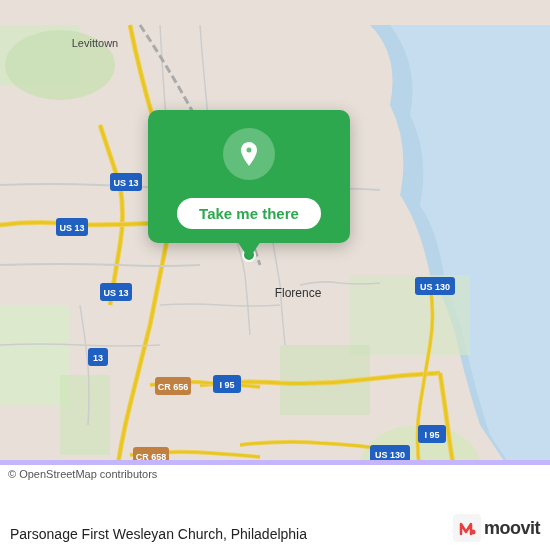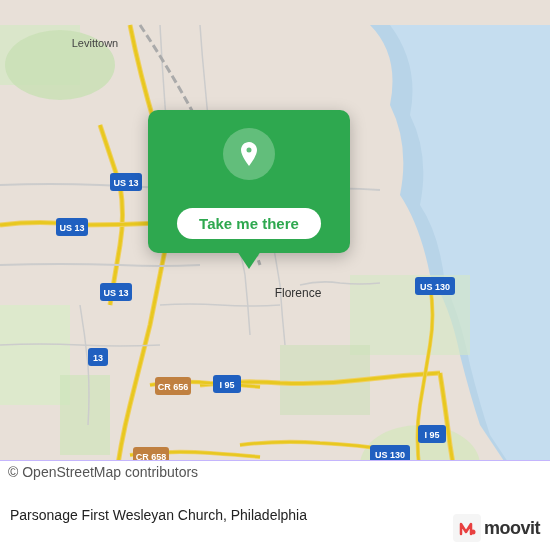--- a/index.html
+++ b/index.html
@@ -74,44 +74,44 @@
     #take-me-there-btn {
       background: white;
       color: #2ea84f;
       border: none;
       border-radius: 20px;
       padding: 7px 22px;
       font-size: 15px;
       font-weight: 600;
       cursor: pointer;
       white-space: nowrap;
-      margin-top: 18px;
+      margin-top: 8px;
     }
 
     
     #bottom-bar {
       position: absolute;
       bottom: 0;
       left: 0;
       width: 100%;
       background: white;
       z-index: 20;
       padding: 0;
     }
 
     #copyright-line {
-      font-size: 14px;
+      font-size: 11px;
       color: #555;
       padding: 3px 8px 1px 8px;
-      border-top: 1px solid #c4b5fd;
+      border-top: 5px solid #c4b5fd;
     }
 
     #location-name-bar {
       display: flex;
-      align-items: center;
+      align-items: flex-end;
       padding: 7px 10px 8px 10px;
       gap: 8px;
     }
 
     #location-text {
       font-size: 14px;
       color: #222;
       font-weight: 400;
       flex: 1;
     }

